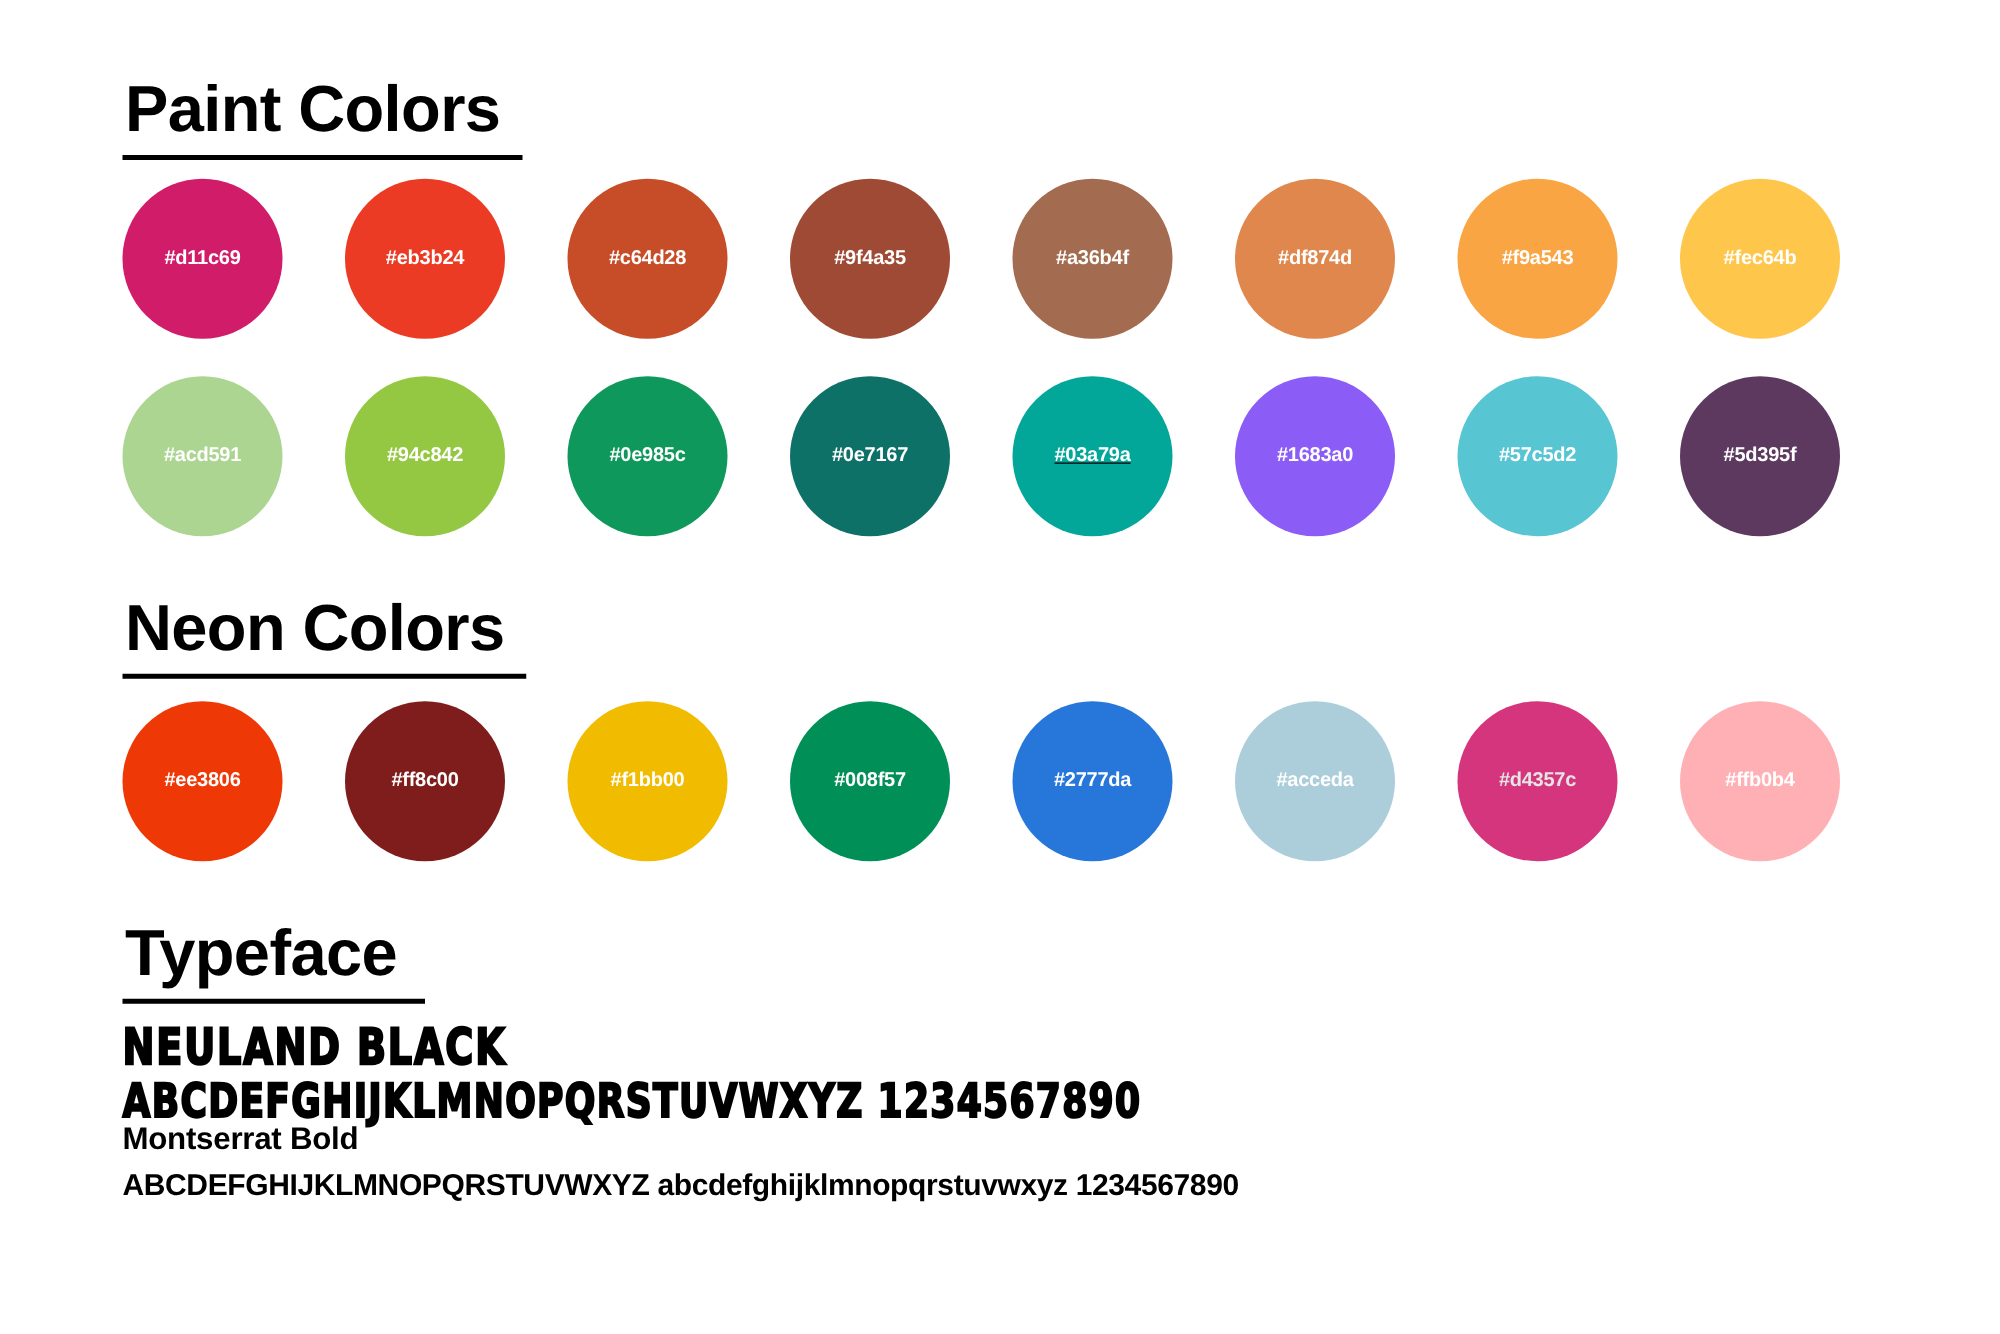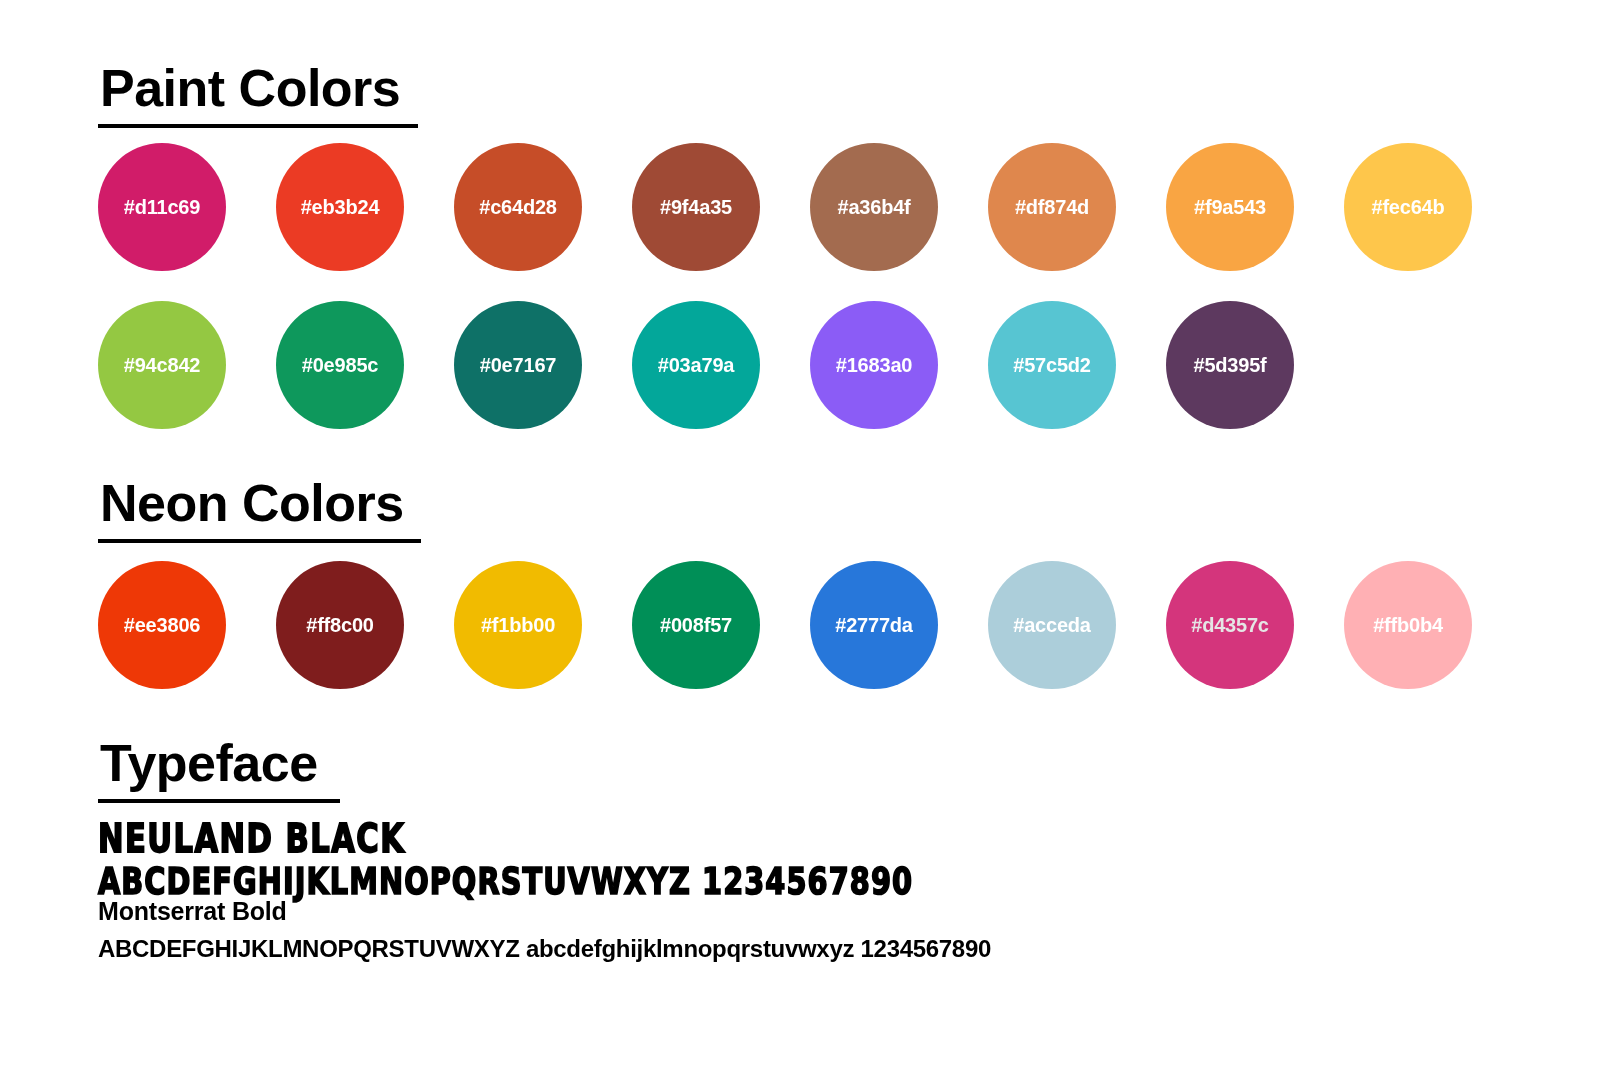--- a/index.html
+++ b/index.html
@@ -72,21 +72,21 @@
     width: 128px;
     height: 128px;
     border-radius: 50%;
     display: flex;
     align-items: center;
     justify-content: center;
     box-sizing: border-box;
   }
   .swatch-label {
     font-family: "Liberation Sans", sans-serif;
-    font-size: 20px;
+    font-size: 16px;
     font-weight: bold;
     color: #ffffff;
     letter-spacing: -0.2px;
     white-space: nowrap;
     text-align: center;
     user-select: none;
   }
 
   
   .type-block {
@@ -166,30 +166,33 @@
       </div>
       <div class="swatch" style="background: rgb(223, 135, 77);">
         <span class="swatch-label" style="color: rgb(255, 255, 255);">#df874d</span>
       </div>
       <div class="swatch" style="background: rgb(249, 165, 67);">
         <span class="swatch-label" style="color: rgb(255, 255, 255);">#f9a543</span>
       </div>
       <div class="swatch" style="background: rgb(254, 198, 75);">
         <span class="swatch-label" style="color: rgb(255, 255, 255);">#fec64b</span>
       </div>
+      <div class="swatch" style="background: rgb(172, 213, 145);">
+        <span class="swatch-label" style="color: rgb(255, 255, 255);">#acd591</span>
+      </div>
       <div class="swatch" style="background: rgb(148, 200, 66);">
         <span class="swatch-label" style="color: rgb(255, 255, 255);">#94c842</span>
       </div>
       <div class="swatch" style="background: rgb(14, 152, 92);">
         <span class="swatch-label" style="color: rgb(255, 255, 255);">#0e985c</span>
       </div>
       <div class="swatch" style="background: rgb(14, 113, 103);">
         <span class="swatch-label" style="color: rgb(255, 255, 255);">#0e7167</span>
       </div>
-      <div class="swatch" style="background: rgb(3, 167, 154);">
+      <div class="swatch" style="background: rgb(3, 167, 154); text-decoration: underline;">
         <span class="swatch-label" style="color: rgb(255, 255, 255);">#03a79a</span>
       </div>
       <div class="swatch" style="background: #8b5cf6;">
         <span class="swatch-label" style="color: rgb(255, 255, 255);">#1683a0</span>
       </div>
       <div class="swatch" style="background: rgb(87, 197, 210);">
         <span class="swatch-label" style="color: rgb(255, 255, 255);">#57c5d2</span>
       </div>
       <div class="swatch" style="background: rgb(93, 57, 95);">
         <span class="swatch-label" style="color: rgb(255, 255, 255);">#5d395f</span>

